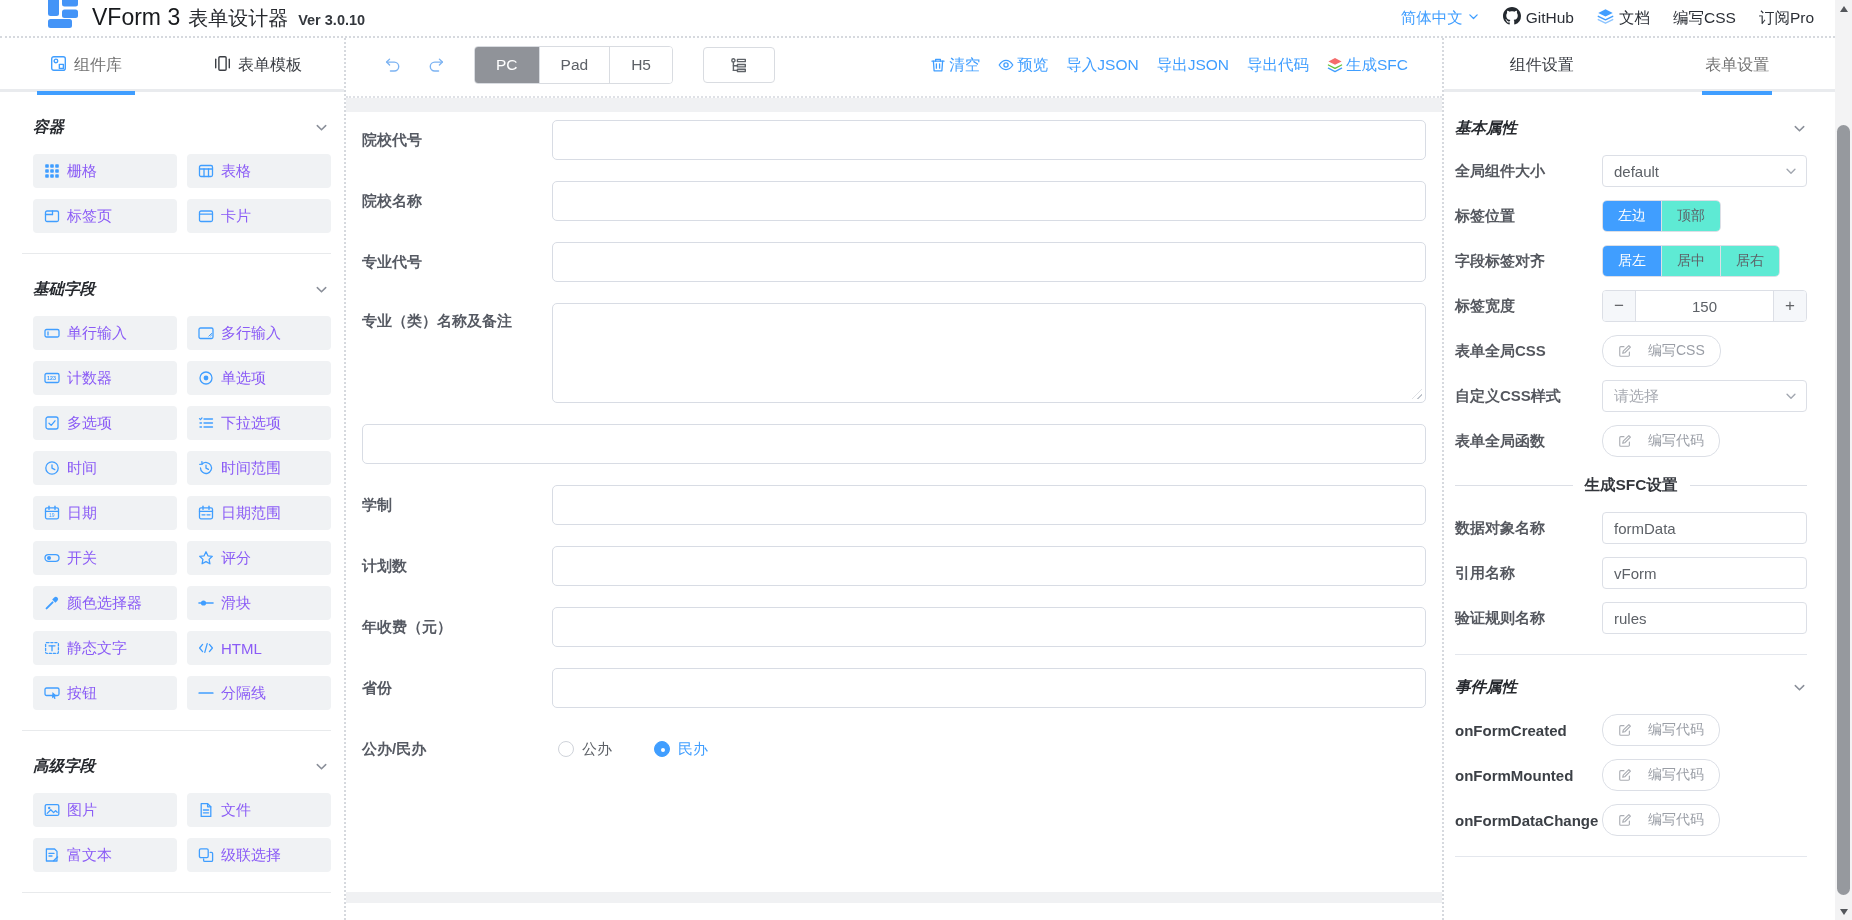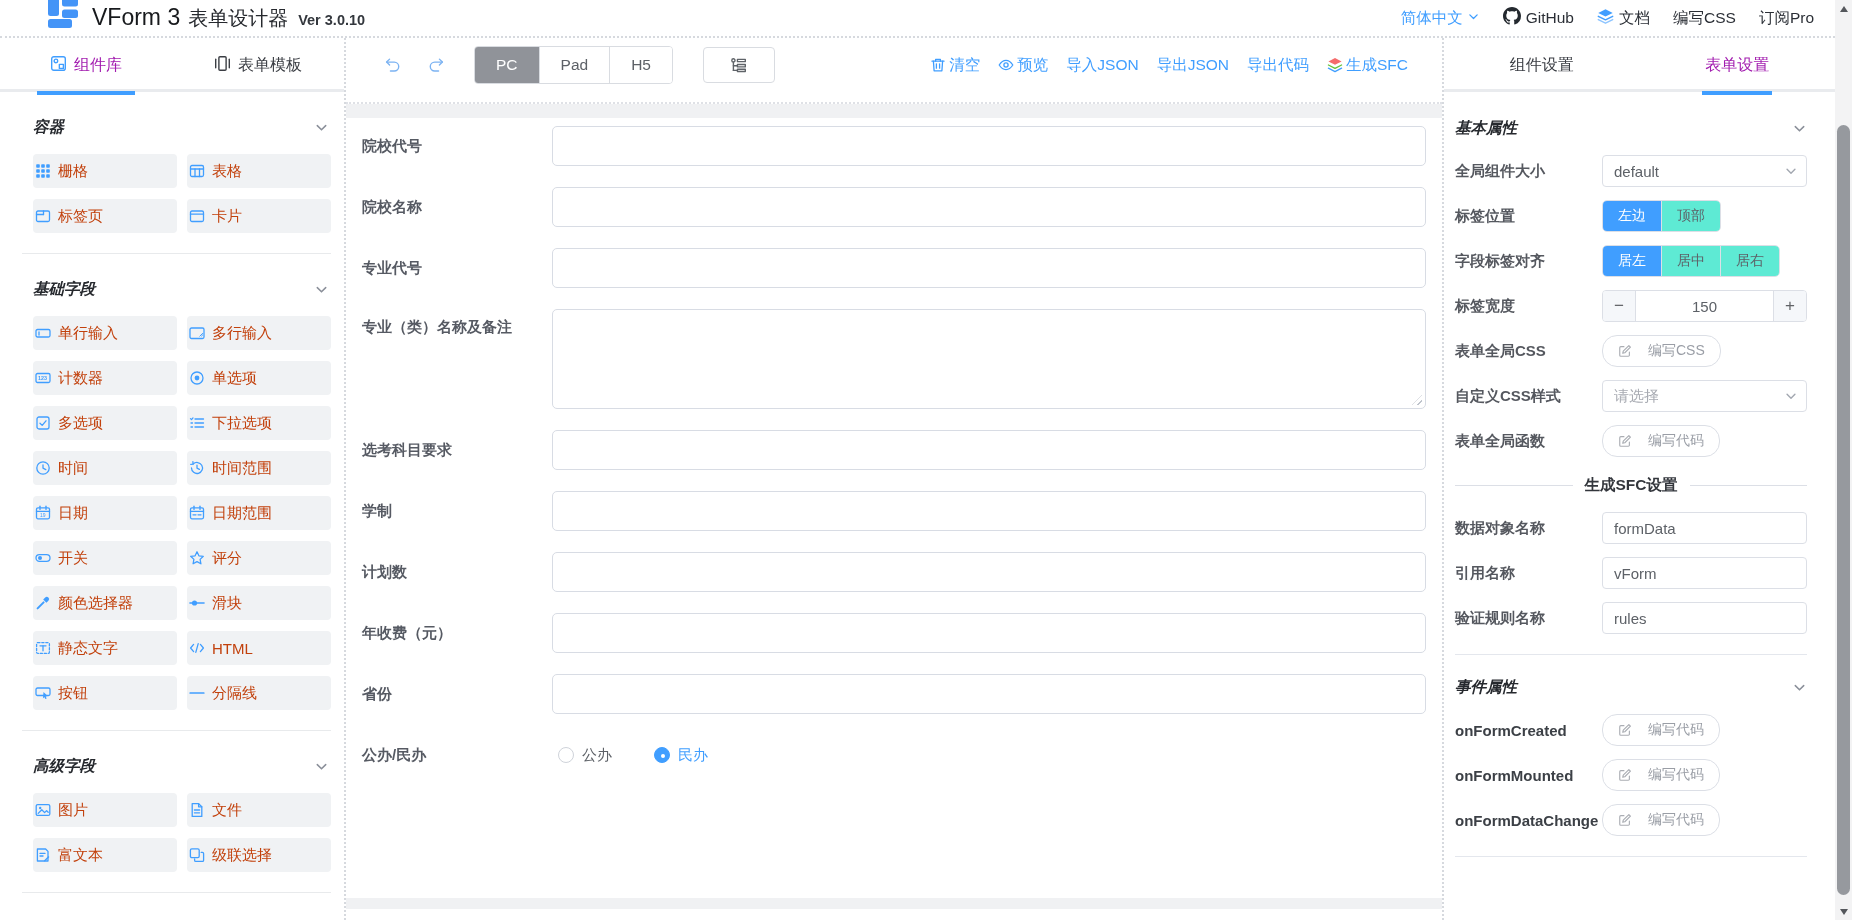--- a/index.html
+++ b/index.html
@@ -22,35 +22,35 @@
   
   .main{position:absolute;top:36px;left:0;right:17px;bottom:0;display:flex;border-top:2px dotted #d6d9de}
   .left{width:346px;flex:none;border-right:2px dotted #d6d9de;display:flex;flex-direction:column;box-sizing:border-box}
   .center{flex:1;display:flex;flex-direction:column;border-right:2px dotted #d6d9de;min-width:0}
   .right{width:391px;flex:none;display:flex;flex-direction:column}
 
   
   .ptabs{height:54px;flex:none;display:flex;position:relative}
   .ptabs::after{content:"";position:absolute;left:0;right:0;bottom:0;height:3px;background:#e9ebee}
   .ptab{flex:1;display:flex;align-items:center;justify-content:center;gap:7px;font-size:16px;color:#3a3d43;position:relative;cursor:pointer}
-  .ptab.active{color:#a21caf}
+  .ptab.active{color:#737373}
   .ptab.active::after{content:"";position:absolute;bottom:-3px;left:50%;transform:translateX(-50%);width:98px;height:4px;background:#409eff;z-index:1}
   .right .ptab.active::after{width:70px}
 
   
   .wsecs{flex:1;padding:0 13px 0 33px;overflow:hidden}
   .wsec-hr{border:none;border-top:1px solid #e8eaec;margin:20px 0 0 -11px}
   .wsec-title{display:flex;align-items:center;margin:25px 0 16px;font-size:15.5px;font-weight:bold;font-style:italic;color:#26292e}
   .wsec-title .chev{margin-left:auto;margin-right:2px;display:flex}
   .witems{display:grid;grid-template-columns:1fr 1fr;gap:11px 10px}
-  .witem{height:34px;background:#f0f2f4;border-radius:4px;display:flex;align-items:center;gap:7px;padding:0 6px 0 2px;font-size:15px;color:#c2410c;cursor:grab;overflow:hidden;white-space:nowrap}
+  .witem{height:34px;background:#f0f2f4;border-radius:4px;display:flex;align-items:center;gap:7px;padding:0 6px 0 11px;font-size:15px;color:#8b5cf6;cursor:grab;overflow:hidden;white-space:nowrap}
   .witem .wicon{display:flex;flex:none}
 
   
-  .toolbar{height:54px;flex:none;display:flex;align-items:center;padding:0 34px 10px 28px;border-bottom:2px dotted #dfe1e6}
+  .toolbar{height:54px;flex:none;display:flex;align-items:center;padding:0 34px 4px 28px;border-bottom:2px dotted #dfe1e6}
   .tool-btn{width:34px;height:34px;border:none;background:transparent;display:flex;align-items:center;justify-content:center;cursor:pointer;padding:0}
   .tool-btn + .tool-btn{margin-left:12px}
   .devseg{display:flex;margin-left:20px;border:1px solid #d9dce1;border-radius:4px;overflow:hidden;height:36px}
   .devseg .seg{padding:0 21px;display:flex;align-items:center;font-size:15.5px;color:#5d6167;background:#fff;border-left:1px solid #d9dce1;cursor:pointer}
   .devseg .seg:first-child{border-left:none}
   .devseg .seg.active{background:#909399;color:#fff}
   .outline-btn{margin-left:30px;width:72px;height:36px;border:1px solid #d9dce1;border-radius:4px;background:#fff;display:flex;align-items:center;justify-content:center;cursor:pointer}
   .tb-actions{margin-left:auto;display:flex;align-items:center;gap:18px}
   .tb-act{display:flex;align-items:center;gap:3px;color:#409eff;font-size:15.5px;cursor:pointer;white-space:nowrap}
 
@@ -569,21 +569,20 @@
                   <div class="f-input"></div>
                 </div>
               </div>
               <div class="frow ta">
                 <div class="flabel">专业（类）名称及备注</div>
                 <div class="fctl">
                   <div class="f-textarea"></div>
                 </div>
               </div>
               <div class="frow">
-                <div class="flabel">选考科目要求</div>
                 <div class="fctl">
                   <div class="f-input"></div>
                 </div>
               </div>
               <div class="frow">
                 <div class="flabel">学制</div>
                 <div class="fctl">
                   <div class="f-input"></div>
                 </div>
               </div>

